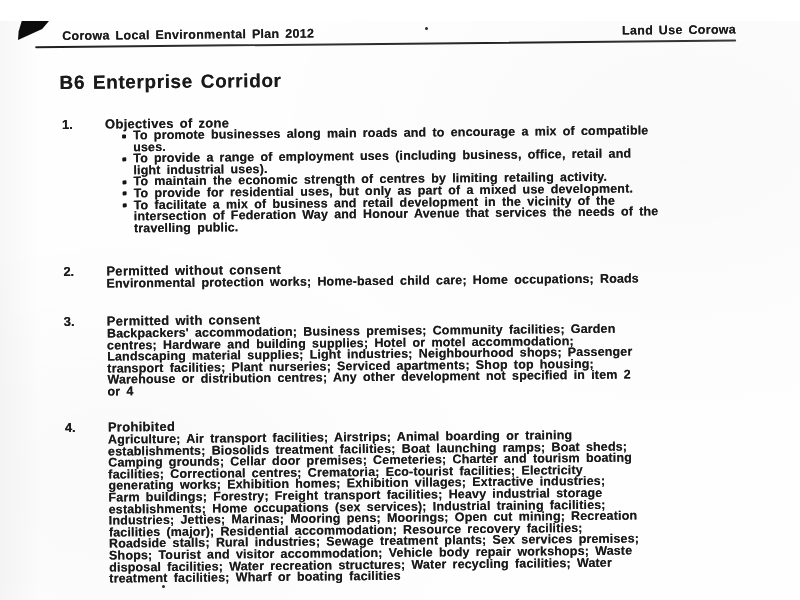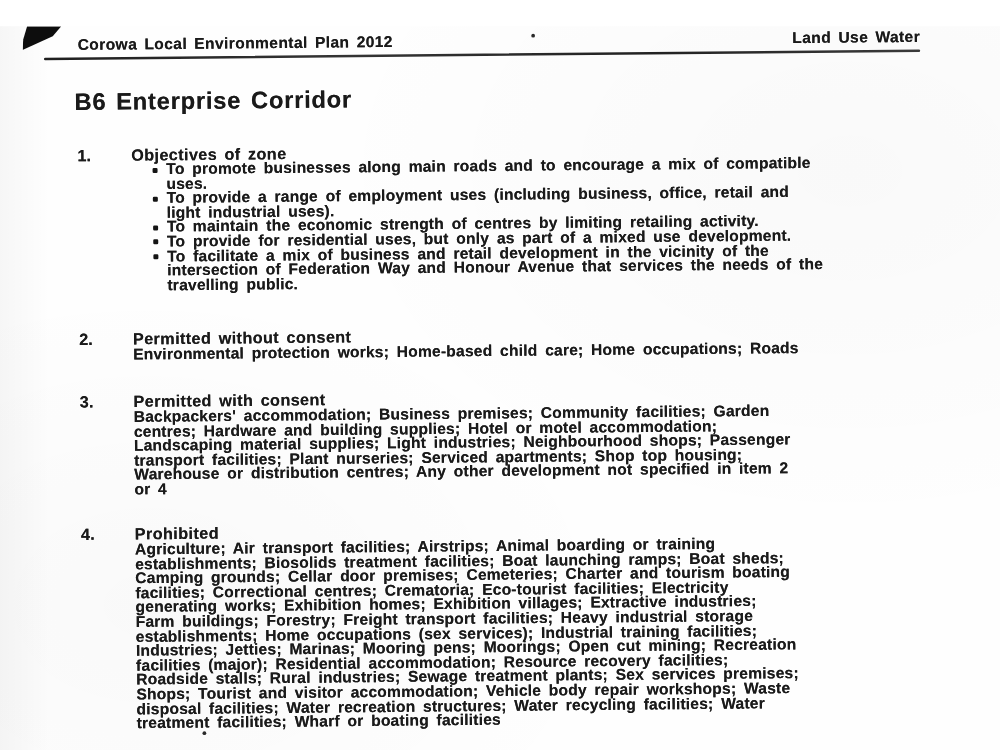--- a/index.html
+++ b/index.html
@@ -80,21 +80,21 @@
 <div class="scan-page">
 
   <div class="corner-artifact"></div>
   <div class="speck speck-a"></div>
   <div class="speck speck-b"></div>
 
   <div class="scan-content">
 
     <div class="header-row ink">
       <span>Corowa Local Environmental Plan 2012</span>
-      <span>Land Use Water</span>
+      <span>Land Use Corowa</span>
     </div>
     <div class="header-rule"></div>
 
     <div class="zone-title ink">B6 Enterprise Corridor</div>
 
     <div class="section" style="top:96px;">
       <div class="sec-num ink">1.</div>
       <div class="sec-head ink">Objectives of zone</div>
       <div class="objectives ink">
         <div class="bullet-item">

